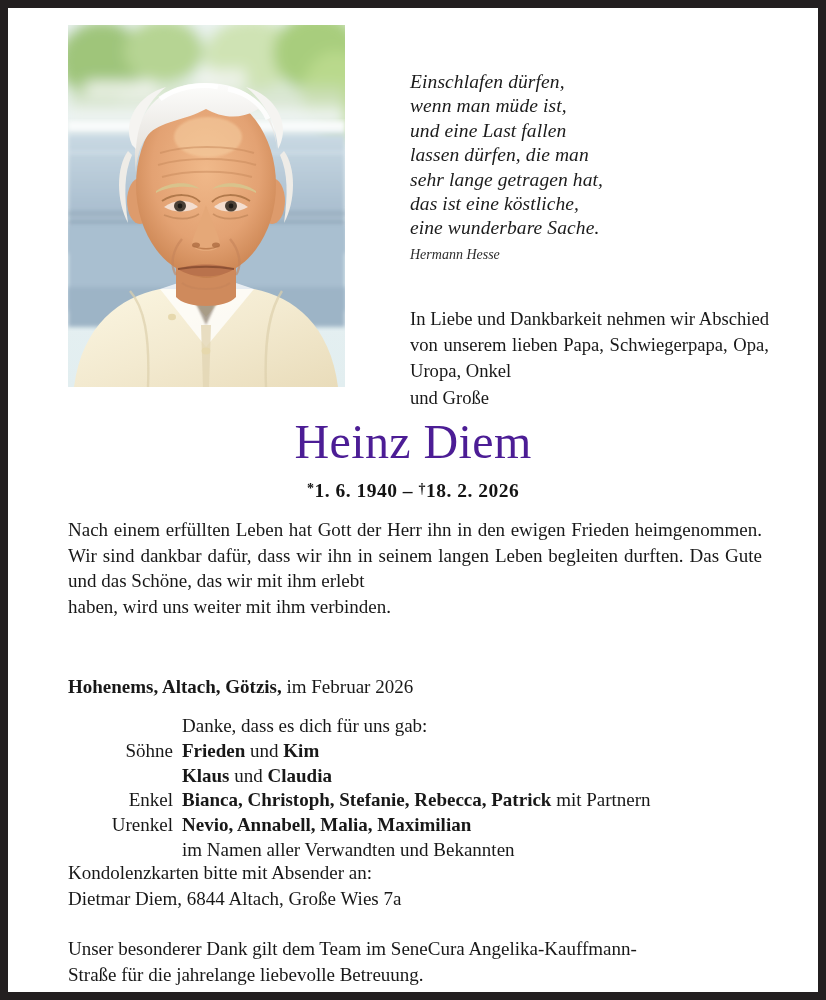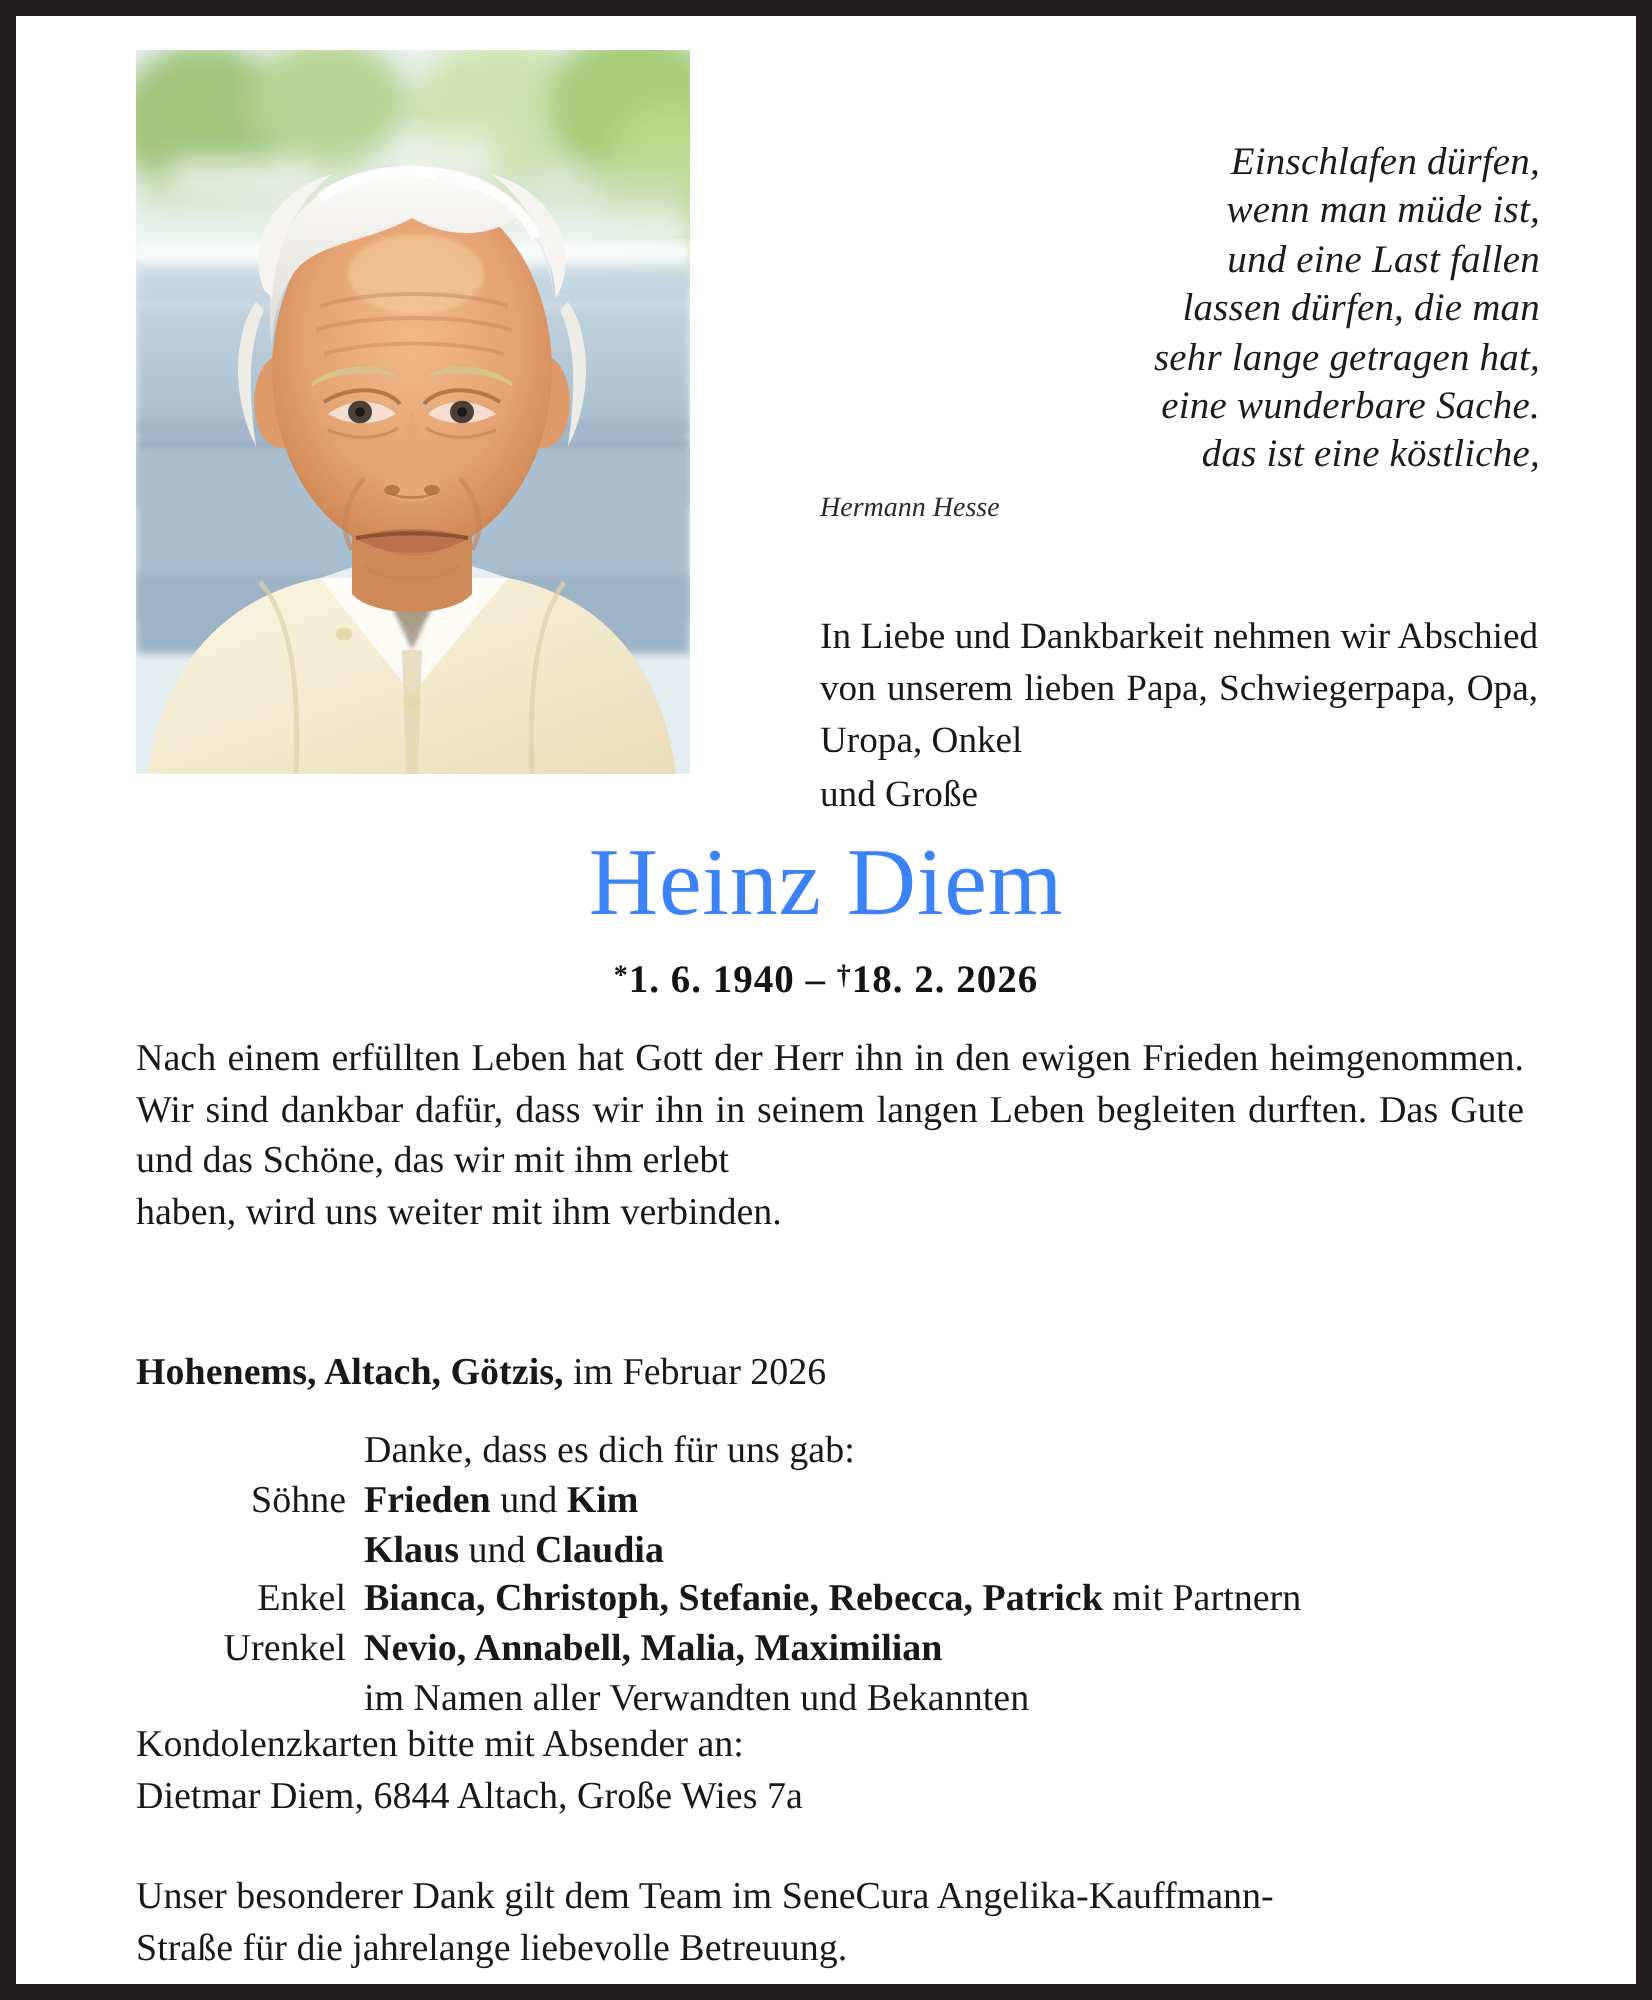--- a/index.html
+++ b/index.html
@@ -48,21 +48,20 @@
     top: 62px;
     width: 360px;
   }
   .quote-line {
     font-style: italic;
     font-size: 19.5px;
     line-height: 24.4px;
     color: #1b1b1b;
     white-space: nowrap;
     letter-spacing: .1px;
-    text-align: right;
   }
   .quote-author {
     font-style: italic;
     font-size: 14px;
     line-height: 20px;
     color: #2a2a2a;
     margin-top: 4px;
   }
 
   
@@ -81,21 +80,21 @@
   
   .name {
     position: absolute;
     left: 0;
     top: 406px;
     width: 810px;
     text-align: center;
     font-size: 48px;
     line-height: 56px;
     letter-spacing: .4px;
-    color: #3b82f6;
+    color: #4c1d95;
     font-weight: 400;
   }
   .dates {
     position: absolute;
     left: 0;
     top: 472px;
     width: 810px;
     text-align: center;
     font-size: 19.5px;
     font-weight: bold;
@@ -297,22 +296,22 @@
         <path d="M114 258 C 124 266, 152 266, 162 258" fill="none" stroke="#c4835a" stroke-width="2.2" opacity=".55"></path>
       </svg>
     </div>
 
     <div class="quote-block">
       <div class="quote-line">Einschlafen dürfen,</div>
       <div class="quote-line">wenn man müde ist,</div>
       <div class="quote-line">und eine Last fallen</div>
       <div class="quote-line">lassen dürfen, die man</div>
       <div class="quote-line">sehr lange getragen hat,</div>
+      <div class="quote-line">das ist eine köstliche,</div>
       <div class="quote-line">eine wunderbare Sache.</div>
-      <div class="quote-line">das ist eine köstliche,</div>
       <div class="quote-author">Hermann Hesse</div>
     </div>
 
     <div class="dedication">
       <span>In Liebe und Dankbarkeit nehmen wir Abschied von unserem lieben Papa, Schwiegerpapa, Opa, Uropa, Onkel</span>
       <div class="lastline">und Große</div>
     </div>
 
     <div class="name">Heinz Diem</div>
     <div class="dates">

